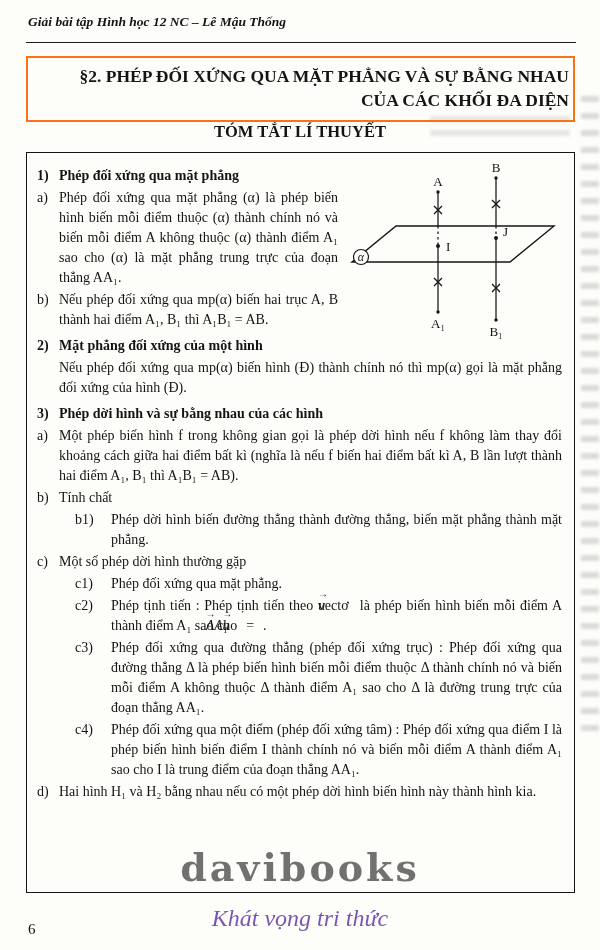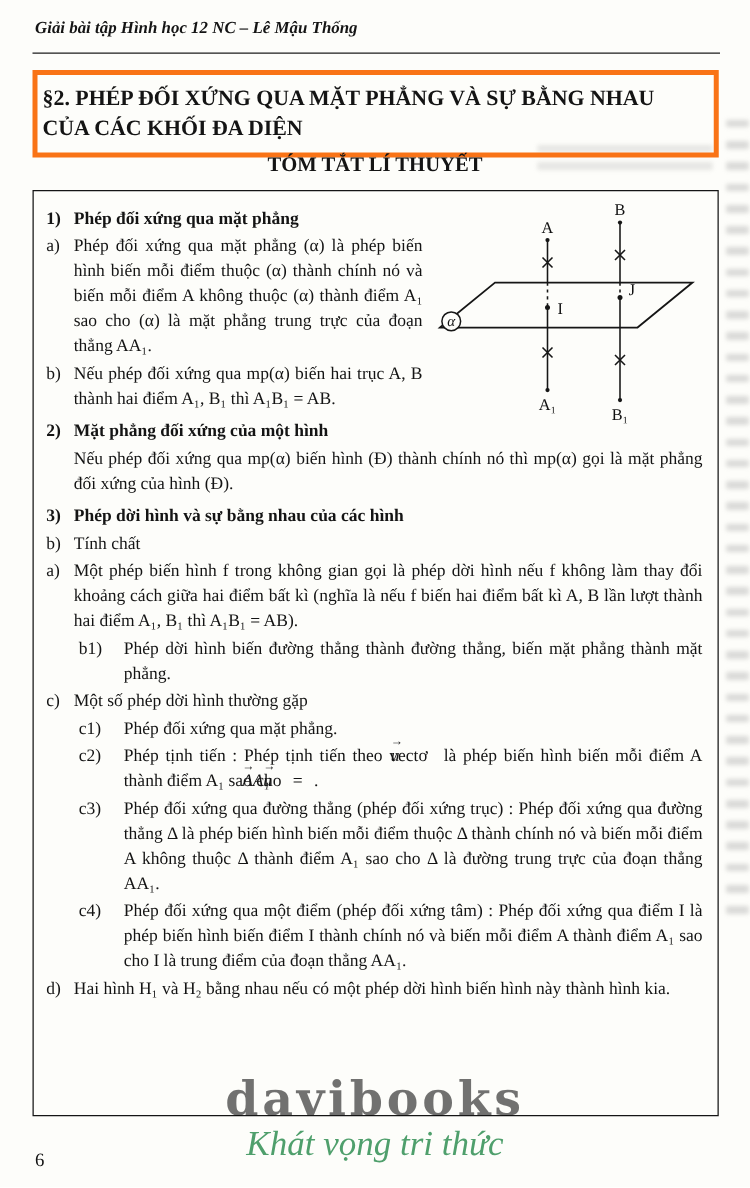--- a/index.html
+++ b/index.html
@@ -11,41 +11,41 @@
   }
   
   .running-head {
     position: absolute; left: 28px; top: 14px; right: 28px;
     font-style: italic; font-weight: bold; font-size: 13.5px;
   }
   .head-rule { position: absolute; left: 26px; right: 24px; top: 42px; border-top: 1.4px solid #1c1c1c; }
   
   .title-box {
     position: absolute; left: 26px; right: 25px; top: 56px;
-    border: 4px solid #f97316; padding: 7px 4px 8px;
-    text-align: left; font-weight: bold; font-size: 17.5px; line-height: 1.35;
+    border: 2px solid #f97316; padding: 7px 4px 8px;
+    text-align: right; font-weight: bold; font-size: 17.5px; line-height: 1.35;
   }
   .subtitle {
     position: absolute; top: 122px; left: 0; right: 0;
     text-align: center; font-size: 16.5px; font-weight: bold;
   }
   
   .content-box {
     position: absolute; left: 26px; right: 25px; top: 152px; bottom: 57px;
     border: 1.8px solid #151515; padding: 7px 12px 8px 10px;
     overflow: hidden;
   }
   .para {
     font-size: 14px; line-height: 1.43; text-align: justify;
     margin-top: 2px; padding-left: 22px; text-indent: -22px;
   }
   .para.heading { font-weight: bold; margin-top: 6px; }
   .para.plain { text-indent: 0; }
   .marker { display: inline-block; width: 22px; text-indent: 0; }
-  .sub { margin-left: 26px; padding-left: 36px; text-indent: -36px; }
+  .sub { margin-left: 38px; padding-left: 36px; text-indent: -36px; }
   .sub .marker { width: 36px; }
   .vec { position: relative; display: inline-block; font-style: italic; padding: 0 1px; }
   .vec::after {
     content: "\2192"; position: absolute; left: 50%; top: -0.95em;
     transform: translateX(-50%); font-size: 0.7em; font-style: normal;
   }
   
   .diagram { float: right; width: 214px; height: 184px; margin: 0 0 4px 10px; }
   .diagram svg { width: 100%; height: 100%; }
   .ln { stroke: #161616; stroke-width: 1.25; fill: none; }
@@ -56,21 +56,21 @@
   .diagram text { font-size: 13px; fill: #111; font-family: "Liberation Serif", "DejaVu Serif", serif; }
   .diagram text.it { font-style: italic; font-size: 12px; }
   
   .page-number { position: absolute; left: 28px; bottom: 12px; font-size: 15px; }
   .watermark { position: absolute; left: 0; right: 0; bottom: 18px; text-align: center; pointer-events: none; }
   .wm-name {
     font-size: 38px; font-weight: bold; letter-spacing: 3px;
     color: #000000; opacity: 0.55; line-height: 1;
     font-family: "DejaVu Serif", serif;
   }
-  .wm-tagline { font-size: 28px; font-style: italic; color: #15803d; opacity: 0.75; margin-top: 2px; }
+  .wm-tagline { font-size: 24px; font-style: italic; color: #4c1d95; opacity: 0.75; margin-top: 18px; }
   
   .bleed-col {
     position: absolute; top: 96px; right: 1px; width: 18px; height: 640px;
     background: repeating-linear-gradient(180deg, rgba(140,140,140,0.30) 0 6px, rgba(140,140,140,0) 6px 17px);
     filter: blur(1.5px);
   }
   .bleed-top {
     position: absolute; top: 116px; right: 30px; width: 140px; height: 28px;
     background: repeating-linear-gradient(180deg, rgba(150,150,150,0.22) 0 6px, transparent 6px 14px);
     filter: blur(1.6px);
@@ -136,23 +136,23 @@
     <p class="para"><span class="marker">a)</span><span>Phép đối xứng qua mặt phẳng (α) là phép biến hình biến mỗi điểm thuộc (α) thành chính nó và biến mỗi điểm A không thuộc (α) thành điểm A₁ sao cho (α) là mặt phẳng trung trực của đoạn thẳng AA₁.</span></p>
 
     <p class="para"><span class="marker">b)</span><span>Nếu phép đối xứng qua mp(α) biến hai trục A, B thành hai điểm A₁, B₁ thì A₁B₁ = AB.</span></p>
 
     <p class="para heading"><span class="marker">2)</span><span>Mặt phẳng đối xứng của một hình</span></p>
 
     <p class="para plain">Nếu phép đối xứng qua mp(α) biến hình (Đ) thành chính nó thì mp(α) gọi là mặt phẳng đối xứng của hình (Đ).</p>
 
     <p class="para heading"><span class="marker">3)</span><span>Phép dời hình và sự bằng nhau của các hình</span></p>
 
+    <p class="para"><span class="marker">a)</span><span>Một phép biến hình f trong không gian gọi là phép dời hình nếu f không làm thay đổi khoảng cách giữa hai điểm bất kì (nghĩa là nếu f biến hai điểm bất kì A, B lần lượt thành hai điểm A₁, B₁ thì A₁B₁ = AB).</span></p>
+
     <p class="para"><span class="marker">b)</span><span>Tính chất</span></p>
-
-    <p class="para"><span class="marker">a)</span><span>Một phép biến hình f trong không gian gọi là phép dời hình nếu f không làm thay đổi khoảng cách giữa hai điểm bất kì (nghĩa là nếu f biến hai điểm bất kì A, B lần lượt thành hai điểm A₁, B₁ thì A₁B₁ = AB).</span></p>
 
     <p class="para sub"><span class="marker">b1)</span><span>Phép dời hình biến đường thẳng thành đường thẳng, biến mặt phẳng thành mặt phẳng.</span></p>
 
 
     <p class="para"><span class="marker">c)</span><span>Một số phép dời hình thường gặp</span></p>
 
     <p class="para sub"><span class="marker">c1)</span><span>Phép đối xứng qua mặt phẳng.</span></p>
 
     <p class="para sub"><span class="marker">c2)</span><span>Phép tịnh tiến : Phép tịnh tiến theo vectơ </span><span class="vec">u</span><span> là phép biến hình biến mỗi điểm A thành điểm A₁ sao cho </span><span class="vec">AA₁</span><span> = </span><span class="vec">u</span><span> .</span></p>
 

